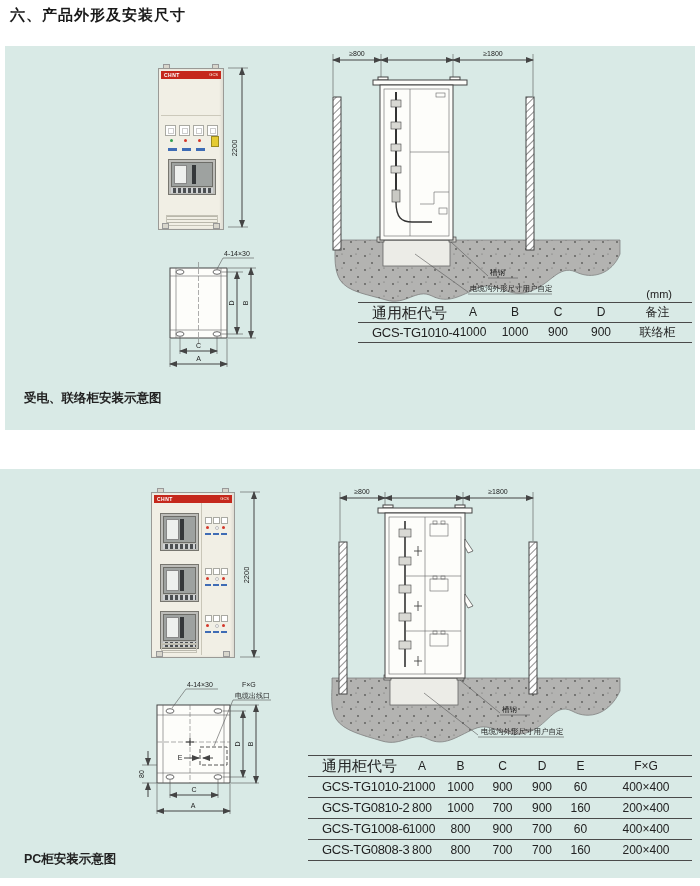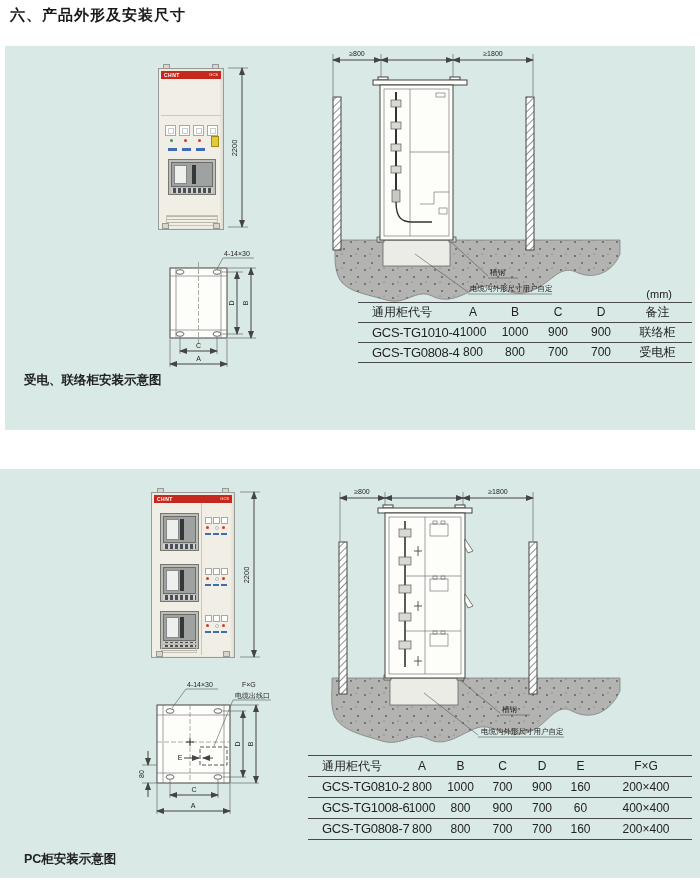--- a/index.html
+++ b/index.html
@@ -34,21 +34,21 @@
   .grille{position:absolute;background:repeating-linear-gradient(180deg,#b9b7ab 0 1px,transparent 1px 3px);border:1px solid #c4c2b6;}
   .foot{position:absolute;bottom:0;width:5px;height:4px;background:#d8d6cc;border:1px solid #999;}
   .igrp .sq{position:absolute;width:5px;height:5px;background:#fff;border:1px solid #a9a9a2;}
   .igrp{position:absolute;}
 
   
   table.spec{border-collapse:collapse;table-layout:fixed;font-size:12px;color:#222;}
   table.spec th,table.spec td{padding:0;font-weight:normal;white-space:nowrap;overflow:visible;}
   table.spec tr{border-top:1px solid #4a4a4a;}
   table.spec tr:last-child{border-bottom:1px solid #4a4a4a;}
-  table.spec .c0{text-align:left;padding-left:14px;font-size:12px;}
+  table.spec .c0{text-align:left;padding-left:14px;font-size:15px;}
   table.spec td.c0{font-size:13px;letter-spacing:-.3px;text-align:center;}
   table.spec .cc{text-align:center;}
   #table1 th,#table1 td{height:19px;line-height:19px;}
   #table2 th,#table2 td{height:20px;line-height:20px;}
   .unit-label{position:absolute;font-size:11px;color:#222;text-align:right;}
 
   
   svg text{font-family:"Liberation Sans","DejaVu Sans",sans-serif;fill:#222;}
   .dim{stroke:#444;stroke-width:1;fill:none;}
   .thin{stroke:#555;stroke-width:.6;fill:none;}
@@ -231,33 +231,25 @@
         <th class="cc">备注</th>
       </tr>
       <tr>
         <td class="c0">GCS-TG1010-4</td>
         <td class="cc">1000</td>
         <td class="cc">1000</td>
         <td class="cc">900</td>
         <td class="cc">900</td>
         <td class="cc">联络柜</td>
       </tr>
-      <tr>
-        <td class="c0">GCS-TG0808-4</td>
-        <td class="cc">800</td>
-        <td class="cc">800</td>
-        <td class="cc">700</td>
-        <td class="cc">700</td>
-        <td class="cc">受电柜</td>
-      </tr>
     </tbody>
       </table>
   </div>
 
-  <div class="caption" style="left:24px;top:372px">受电、联络柜安装示意图</div>
+  <div class="caption" style="left:24px;top:390px">受电、联络柜安装示意图</div>
 
   <div class="cab" style="left:151px;top:488px;width:84px;height:172px">
     <div class="lug" style="left:6px"></div>
     <div class="lug" style="right:6px"></div>
     <div class="cab-body" style="top:4px;height:164px">
       <div class="cab-band">
         <span class="cab-logo">CHNT</span>
         <span class="cab-series">GCS</span>
       </div>
       <div class="vline" style="left:49px;top:10px;height:152px"></div>
@@ -482,39 +474,48 @@
           <tr>
         <th class="c0">通用柜代号</th>
         <th class="cc">A</th>
         <th class="cc">B</th>
         <th class="cc">C</th>
         <th class="cc">D</th>
         <th class="cc">E</th>
         <th class="cc">F×G</th>
       </tr>
       <tr>
+        <td class="c0">GCS-TG1010-2</td>
+        <td class="cc">1000</td>
+        <td class="cc">1000</td>
+        <td class="cc">900</td>
+        <td class="cc">900</td>
+        <td class="cc">60</td>
+        <td class="cc">400×400</td>
+      </tr>
+      <tr>
         <td class="c0">GCS-TG0810-2</td>
         <td class="cc">800</td>
         <td class="cc">1000</td>
         <td class="cc">700</td>
         <td class="cc">900</td>
         <td class="cc">160</td>
         <td class="cc">200×400</td>
       </tr>
       <tr>
         <td class="c0">GCS-TG1008-6</td>
         <td class="cc">1000</td>
         <td class="cc">800</td>
         <td class="cc">900</td>
         <td class="cc">700</td>
         <td class="cc">60</td>
         <td class="cc">400×400</td>
       </tr>
       <tr>
-        <td class="c0">GCS-TG0808-7</td>
+        <td class="c0">GCS-TG0808-3</td>
         <td class="cc">800</td>
         <td class="cc">800</td>
         <td class="cc">700</td>
         <td class="cc">700</td>
         <td class="cc">160</td>
         <td class="cc">200×400</td>
       </tr>
     </tbody>
       </table>
   </div>

